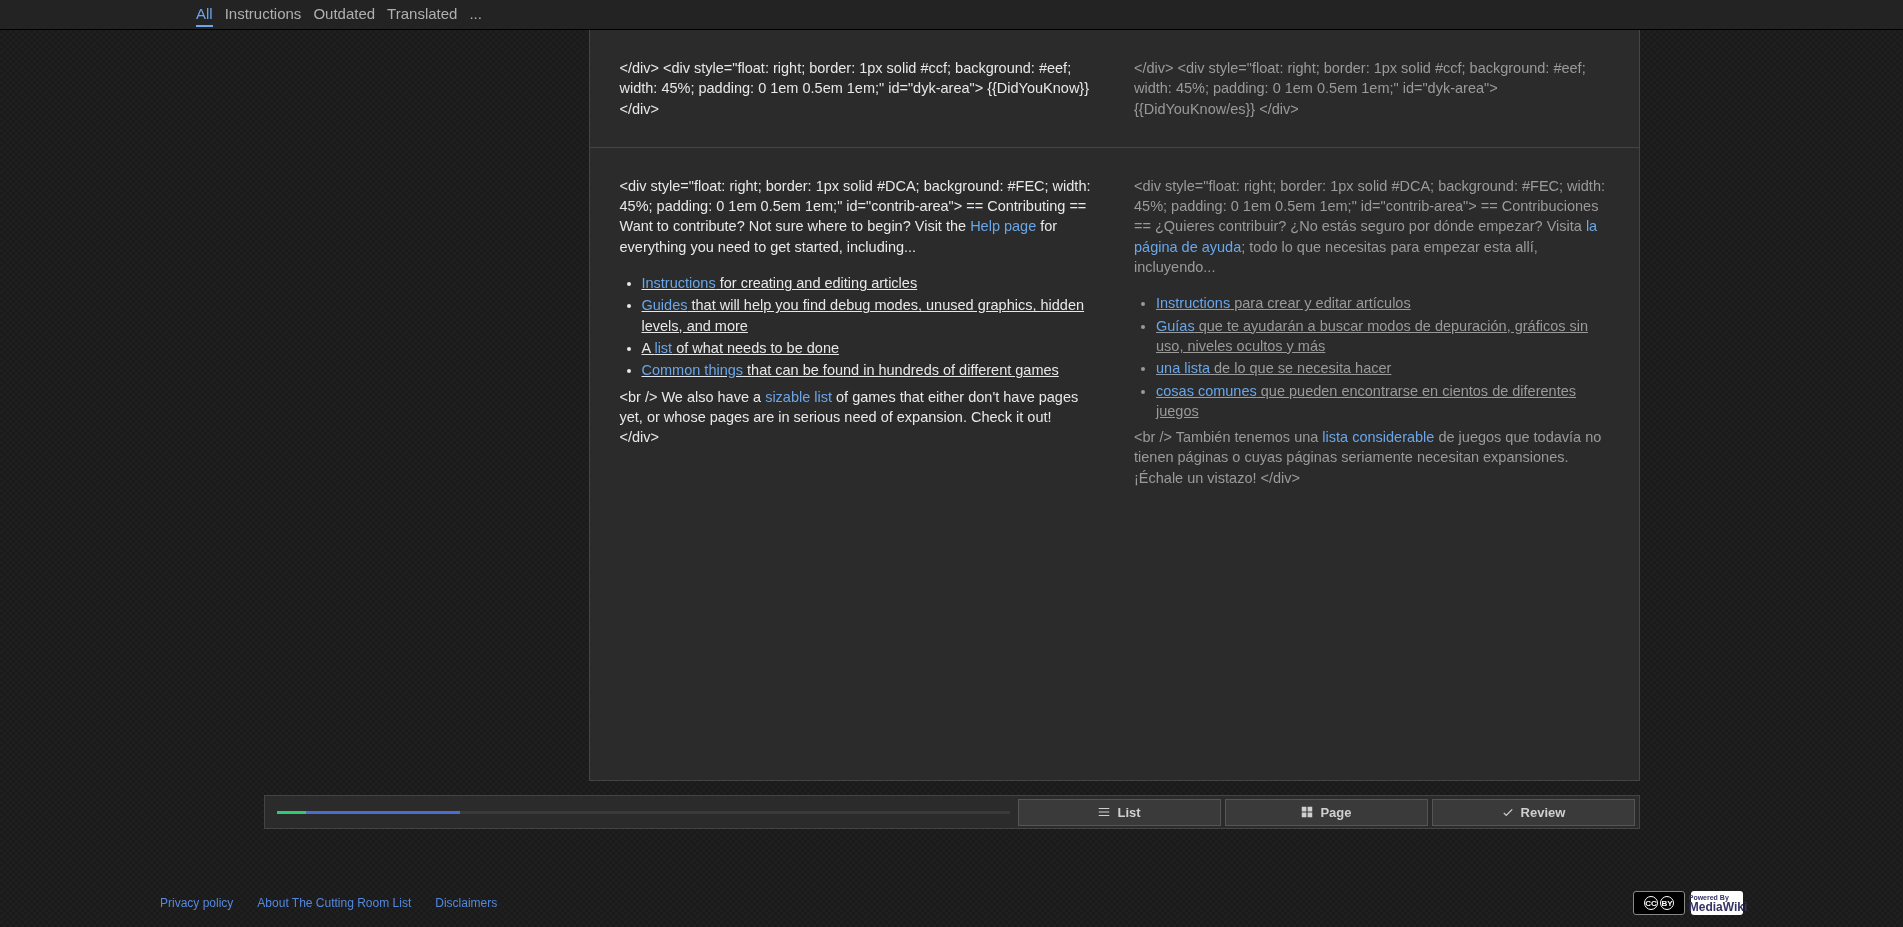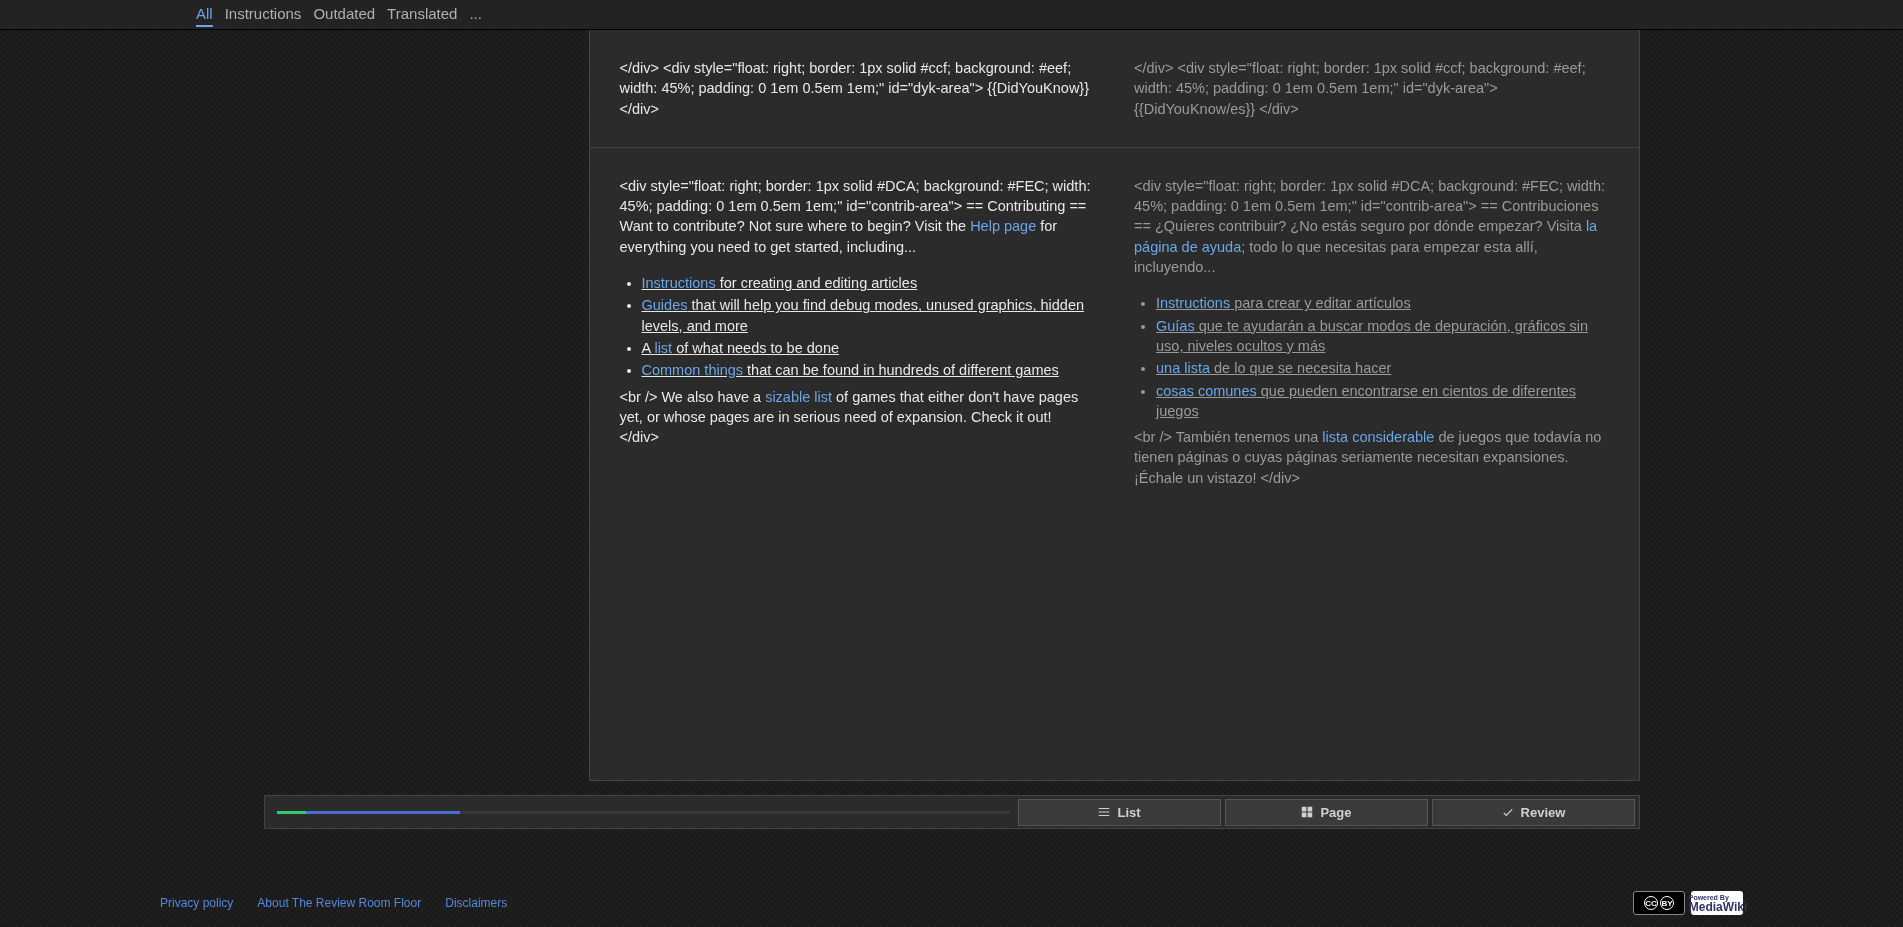--- a/index.html
+++ b/index.html
@@ -354,21 +354,21 @@
           <path d="M9 16.2l-3.5-3.5L4 14.2 9 19.2 20 8.2l-1.5-1.5z"></path>
         </svg>
       <span>Review</span>
     </button>
   </div>
 </div>
 
 <div class="footer">
   <div class="footer-links">
     <a>Privacy policy</a>
-    <a>About The Review Room Floor</a>
+    <a>About The Cutting Room List</a>
     <a>Disclaimers</a>
   </div>
   <div class="footer-badges">
     <div class="badge badge-cc">
       <span class="cc-circle">CC</span>
         <span class="cc-circle">BY</span>
     </div>
     <div class="badge badge-mw">
       <svg class="mw-flower" viewBox="0 0 24 24">
         <circle cx="12" cy="12" r="4" fill="#ffcc00"></circle>

